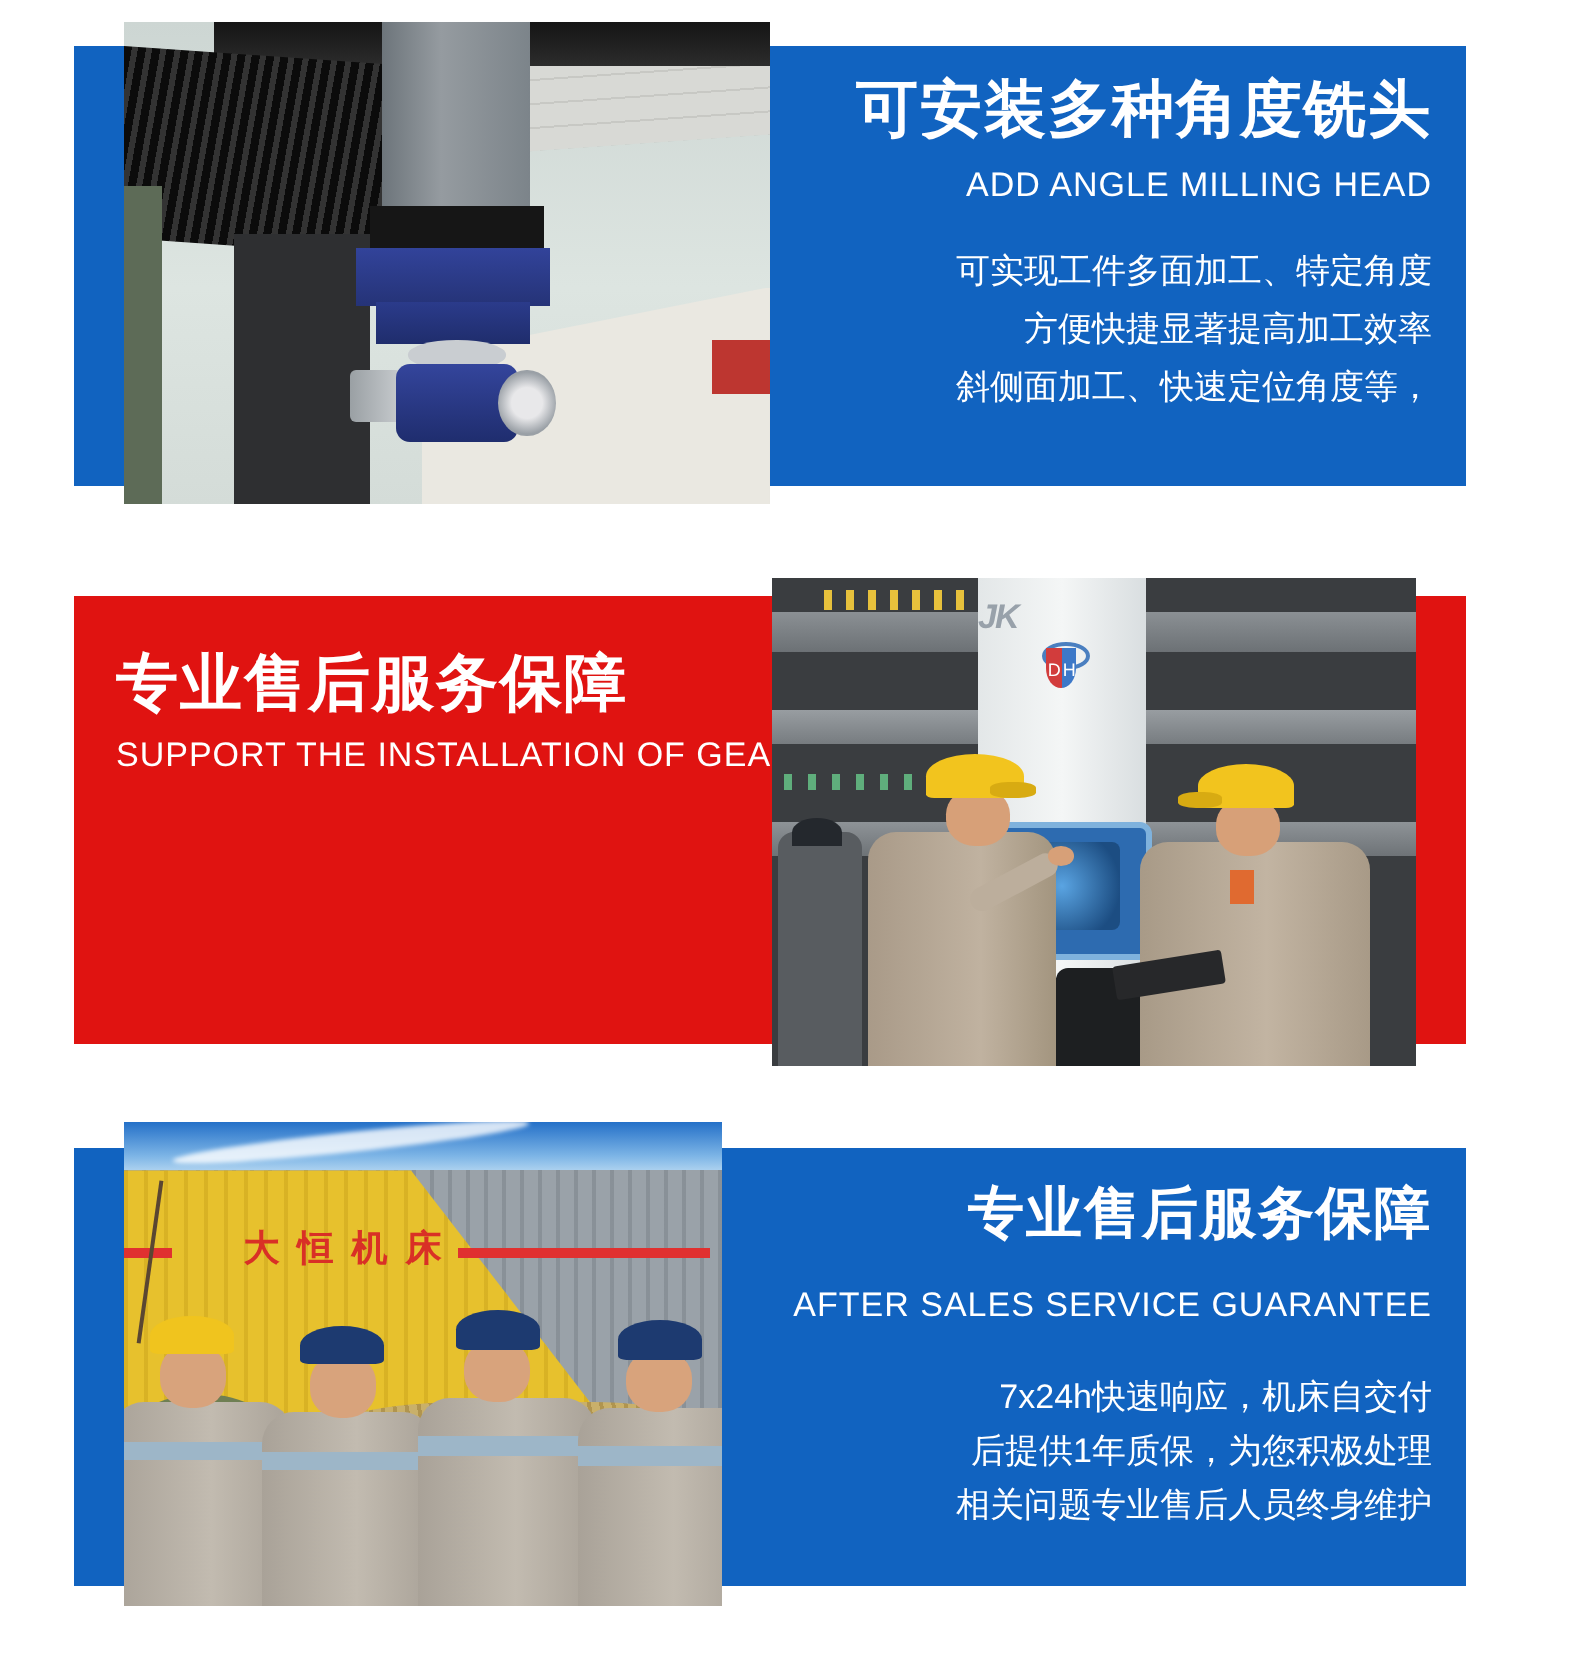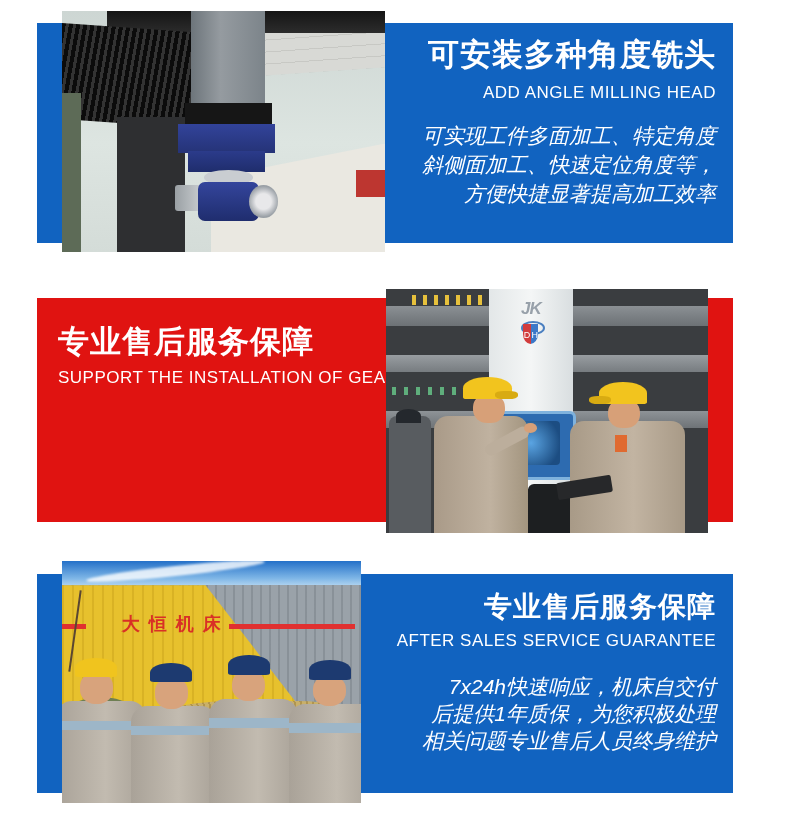--- a/index.html
+++ b/index.html
@@ -14,30 +14,30 @@
   .photo{position:absolute;overflow:hidden;}
   #photo1{left:62px;top:11px;width:323px;height:241px;}
   #photo2{left:386px;top:289px;width:322px;height:244px;}
   #photo3{left:62px;top:561px;width:299px;height:242px;}
   .abs{position:absolute;}
   .txt{position:absolute;color:#ffffff;}
   .txt.right{text-align:right;right:17px;}
   .txt.left{text-align:left;left:21px;}
   .heading{font-size:31px;font-weight:bold;line-height:40px;letter-spacing:1px;white-space:nowrap;}
   .subheading{font-size:17px;line-height:24px;letter-spacing:.5px;white-space:nowrap;}
-  .bodytext{font-size:21px;line-height:29px;white-space:nowrap;font-style:italic;}
+  .bodytext{font-size:17px;line-height:29px;white-space:nowrap;}
   #text1{top:12px;}
   #text1 .subheading{margin-top:6px;}
   #text1 .bodytext{margin-top:16px;}
   #text2{top:24px;}
   #text2 .subheading{margin-top:4px;}
   #text2 .bodytext{margin-top:10px;}
   #text3{top:12px;}
   #text3 .heading{font-size:28px;line-height:42px;}
-  #text3 .subheading{margin-top:1px;}
+  #text3 .subheading{margin-top:13px;}
   #text3 .bodytext{margin-top:20px;line-height:27px;}
 
   
   .s1-wall{left:0;top:0;width:100%;height:100%;background:linear-gradient(180deg,#cdd6d3 0%,#dde5e1 55%,#d4dcd8 100%);}
   .s1-ceiling{left:30%;top:0;width:70%;height:30%;background:#d8d9d5;
       background-image:repeating-linear-gradient(180deg,rgba(150,150,145,.25) 0 1px,transparent 1px 12px);transform:skewY(-4deg);transform-origin:left top;}
   .s1-topframe{left:14%;top:0;width:86%;height:9%;background:linear-gradient(180deg,#151515,#2c2c2c);}
   .s1-beam{left:0;top:5%;width:44%;height:40%;background:repeating-linear-gradient(100deg,#0b0b0b 0 4px,#333 4px 7px);transform:skewY(4deg);transform-origin:left top;}
   .s1-greencol{left:0;top:34%;width:6%;height:66%;background:#5d6b57;}
   .s1-ram{left:40%;top:0;width:23%;height:42%;background:linear-gradient(90deg,#6d757b 0%,#959ba0 40%,#7c848a 100%);}
@@ -53,21 +53,21 @@
   .s1-cyl{left:35%;top:72%;width:8%;height:11%;background:linear-gradient(90deg,#9aa0a4,#c8cccf);border-radius:3px;}
 
   
   .s2-bg{left:0;top:0;width:100%;height:100%;background:#3a3d40;}
   .s2-band1{left:0;top:7%;width:100%;height:8%;background:linear-gradient(180deg,#8b9094,#6c7175);}
   .s2-dots-y{left:8%;top:2.5%;width:48%;height:4%;background:repeating-linear-gradient(90deg,#e7c13c 0 4px,transparent 4px 11px);}
   .s2-band2{left:0;top:27%;width:100%;height:7%;background:linear-gradient(180deg,#989da1,#777c80);}
   .s2-band3{left:0;top:50%;width:100%;height:7%;background:linear-gradient(180deg,#8e9397,#6e7377);}
   .s2-dots-g{left:2%;top:40%;width:52%;height:3.5%;background:repeating-linear-gradient(90deg,#5fae7c 0 4px,transparent 4px 12px);}
   .s2-column{left:32%;top:0;width:26%;height:82%;background:linear-gradient(90deg,#e3e7e8,#f4f6f6 50%,#d9dee0);}
-  .s2-logo-top{left:0;top:5%;width:100%;text-align:center;color:#98a1aa;font-size:17px;font-weight:bold;font-style:italic;letter-spacing:-1px;}
+  .s2-logo-top{left:0;top:5%;width:100%;text-align:left;color:#98a1aa;font-size:17px;font-weight:bold;font-style:italic;letter-spacing:-1px;}
   .s2-ring{left:38%;top:16%;width:24%;height:5%;border:2px solid #4a7fc0;border-radius:50%;}
   .s2-shield{left:41%;top:17.5%;width:18%;height:10%;border-radius:0 0 50% 50%;overflow:hidden;display:flex;}
   .s2-shield .dh-d{width:50%;height:100%;background:#d23c3c;color:#fff;font-size:9px;text-align:center;line-height:22px;}
   .s2-shield .dh-h{width:50%;height:100%;background:#3c78c8;color:#fff;font-size:9px;text-align:center;line-height:22px;}
   .s2-window{left:33%;top:50%;width:24%;height:26%;background:#2d6bb0;border:3px solid #7fb2dd;border-radius:6px;}
   .s2-window-inner{left:36%;top:54%;width:18%;height:18%;background:radial-gradient(circle,#5aa4e2 0%,#1c4d82 80%);border-radius:4px;}
   .s2-bgworker{left:1%;top:52%;width:13%;height:48%;background:#585c60;border-radius:8px 8px 0 0;}
   .s2-bgworker-cap{left:3%;top:49%;width:8%;height:6%;background:#24282d;border-radius:50% 50% 0 0;}
   .s2-worker{border-radius:14px 14px 0 0;}
   .s2-w1-body{left:15%;top:52%;width:29%;height:48%;background:linear-gradient(90deg,#a99a88,#c0b2a0 60%,#a3957f);}
@@ -109,22 +109,22 @@
 <body>
 
 <div class="canvas">
 
   <div class="panel blue" id="panel1">
     <div class="txt right" id="text1">
       <div class="heading">可安装多种角度铣头</div>
       <div class="subheading">ADD ANGLE MILLING HEAD</div>
       <div class="bodytext">
         <div>可实现工件多面加工、特定角度</div>
+        <div>方便快捷显著提高加工效率</div>
         <div>斜侧面加工、快速定位角度等，</div>
-        <div>方便快捷显著提高加工效率</div>
       </div>
     </div>
   </div>
   <div class="photo" id="photo1">
     <div class="abs s1-wall"></div>
     <div class="abs s1-ceiling"></div>
     <div class="abs s1-topframe"></div>
     <div class="abs s1-beam"></div>
     <div class="abs s1-greencol"></div>
     <div class="abs s1-pillar"></div>

